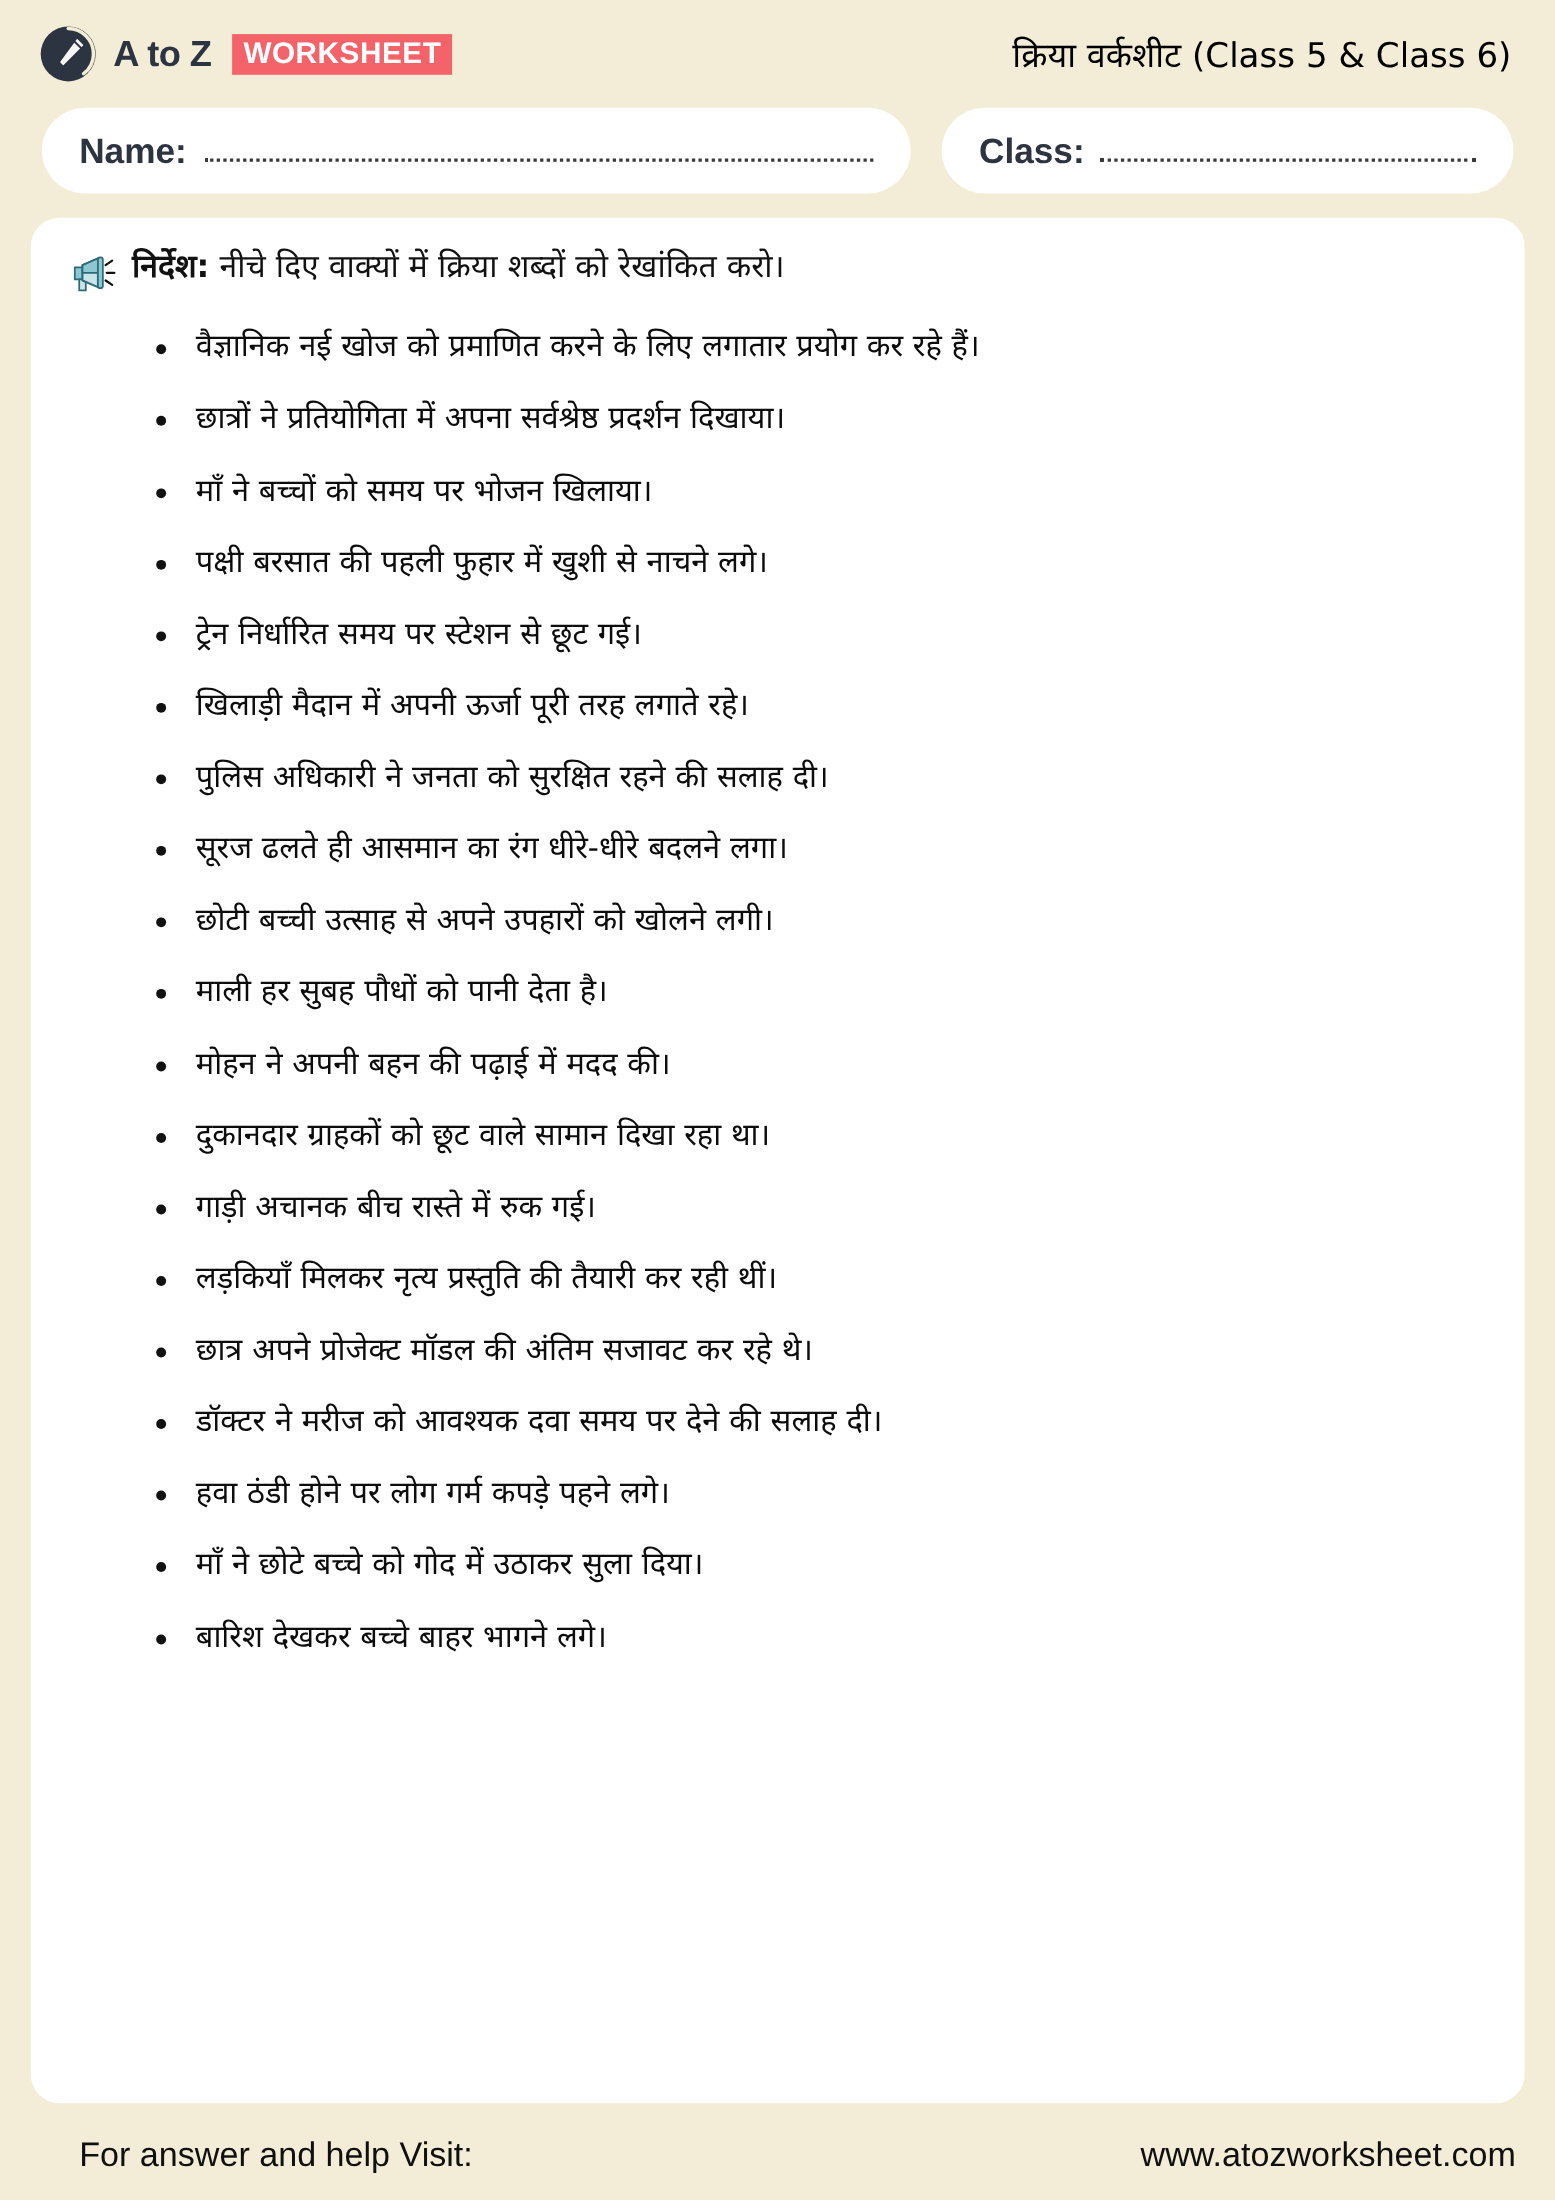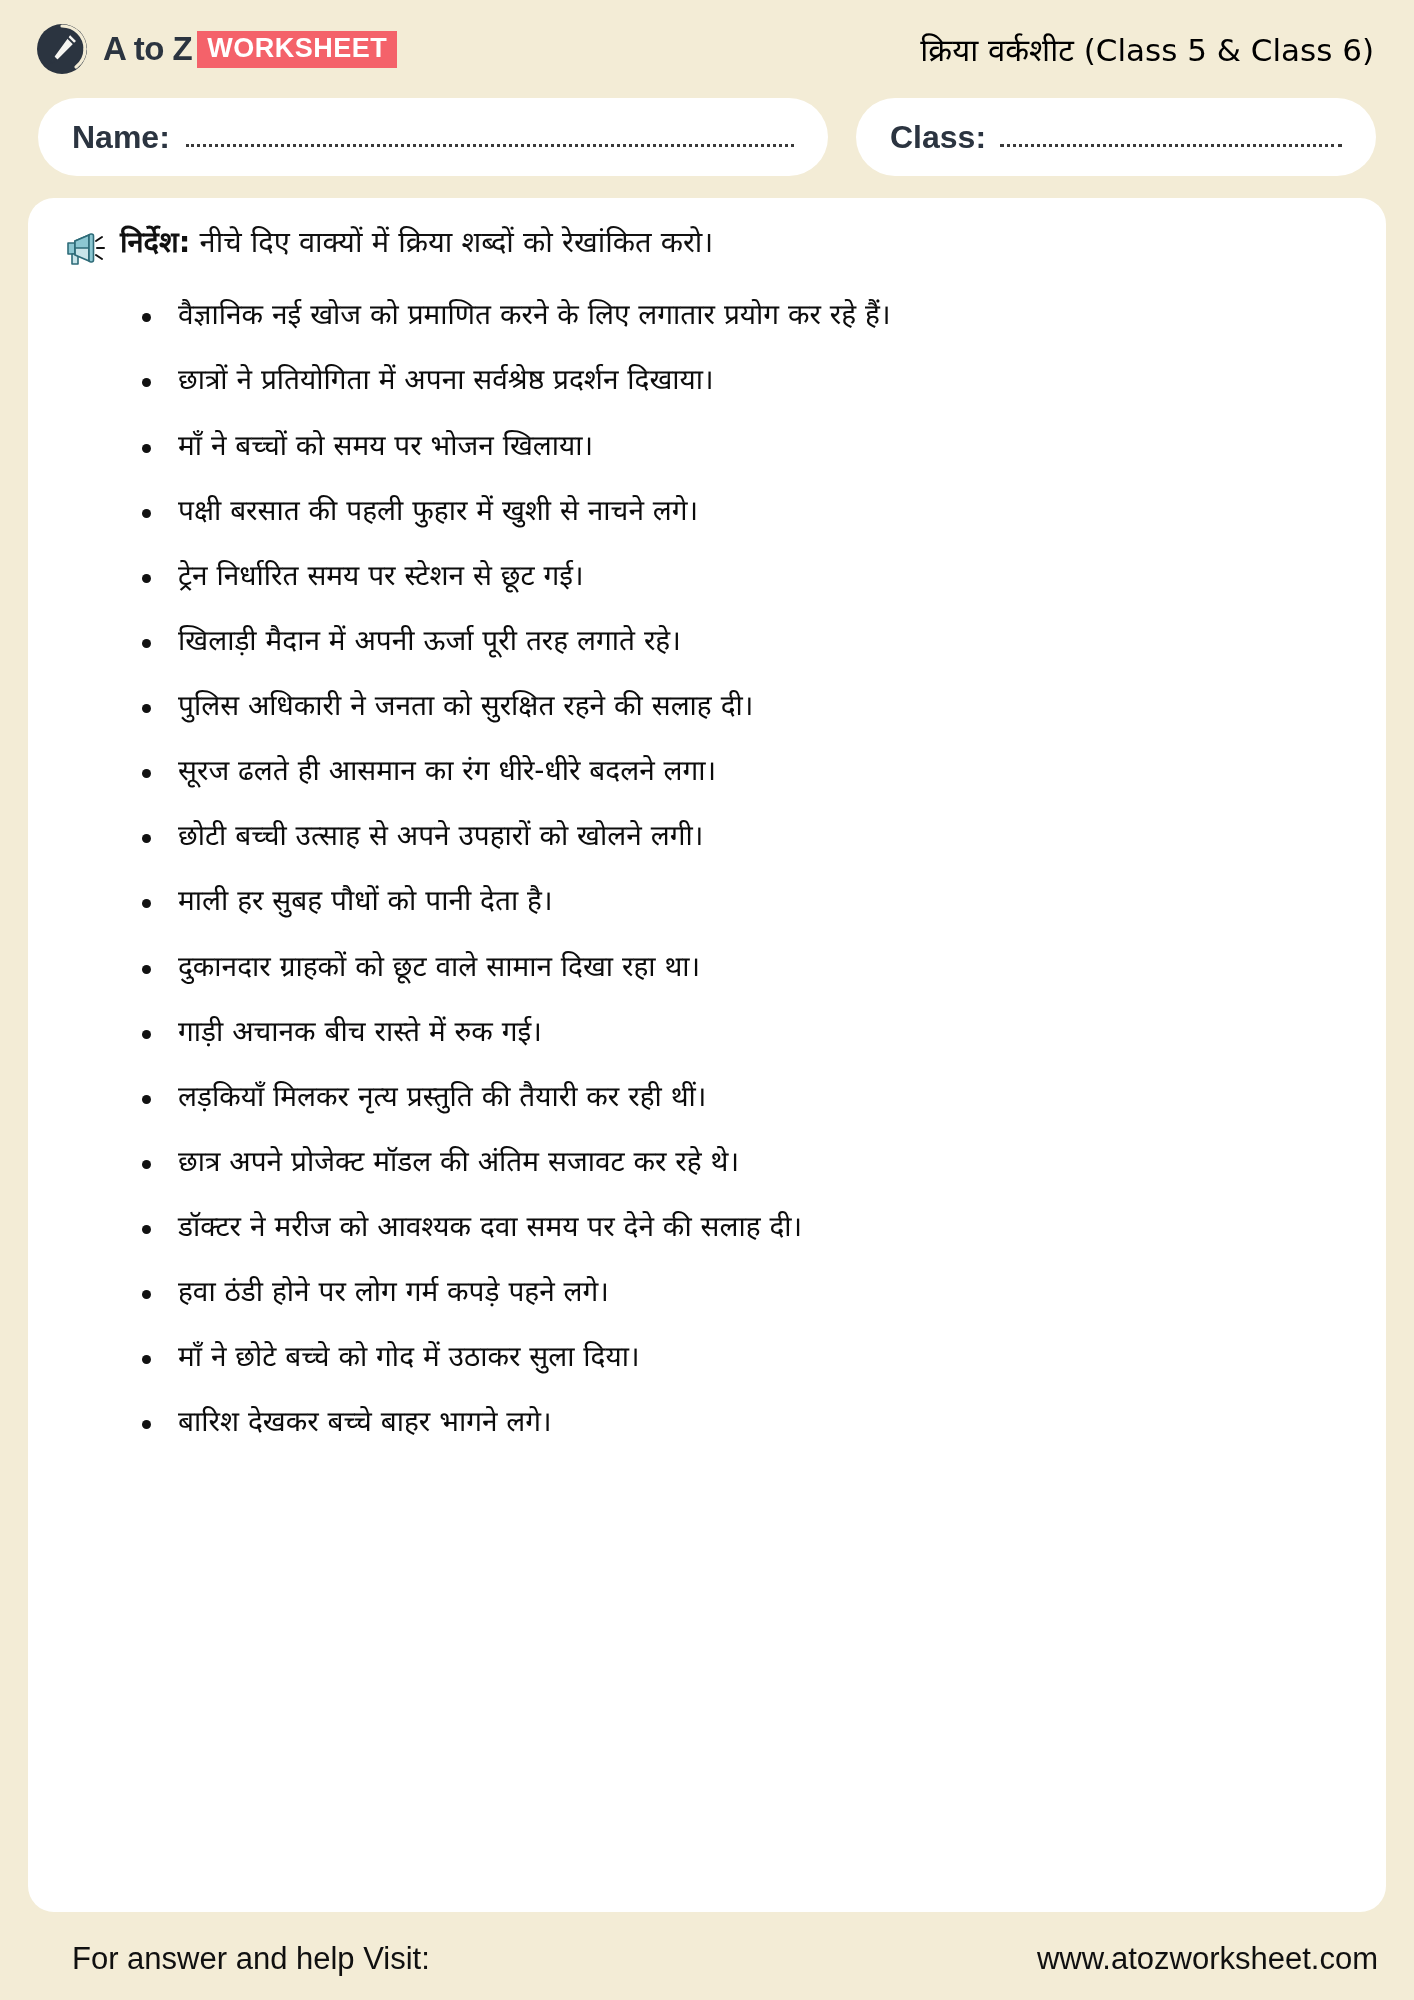--- a/index.html
+++ b/index.html
@@ -40,21 +40,21 @@
   .brand-mark {
     width: 56px;
     height: 56px;
     flex: 0 0 auto;
     display: block;
   }
 
   .brand-text {
     display: flex;
     align-items: flex-end;
-    gap: 5px;
+    gap: 19px;
   }
 
   .brand-atoz {
     font-size: 33px;
     font-weight: bold;
     color: #2b3440;
     letter-spacing: -0.5px;
     white-space: nowrap;
     font-family: "Liberation Sans", sans-serif;
   }
@@ -261,20 +261,21 @@
       <li class="qitem">वैज्ञानिक नई खोज को प्रमाणित करने के लिए लगातार प्रयोग कर रहे हैं।</li>
       <li class="qitem">छात्रों ने प्रतियोगिता में अपना सर्वश्रेष्ठ प्रदर्शन दिखाया।</li>
       <li class="qitem">माँ ने बच्चों को समय पर भोजन खिलाया।</li>
       <li class="qitem">पक्षी बरसात की पहली फुहार में खुशी से नाचने लगे।</li>
       <li class="qitem">ट्रेन निर्धारित समय पर स्टेशन से छूट गई।</li>
       <li class="qitem">खिलाड़ी मैदान में अपनी ऊर्जा पूरी तरह लगाते रहे।</li>
       <li class="qitem">पुलिस अधिकारी ने जनता को सुरक्षित रहने की सलाह दी।</li>
       <li class="qitem">सूरज ढलते ही आसमान का रंग धीरे-धीरे बदलने लगा।</li>
       <li class="qitem">छोटी बच्ची उत्साह से अपने उपहारों को खोलने लगी।</li>
       <li class="qitem">माली हर सुबह पौधों को पानी देता है।</li>
+      <li class="qitem">मोहन ने अपनी बहन की पढ़ाई में मदद की।</li>
       <li class="qitem">दुकानदार ग्राहकों को छूट वाले सामान दिखा रहा था।</li>
       <li class="qitem">गाड़ी अचानक बीच रास्ते में रुक गई।</li>
       <li class="qitem">लड़कियाँ मिलकर नृत्य प्रस्तुति की तैयारी कर रही थीं।</li>
       <li class="qitem">छात्र अपने प्रोजेक्ट मॉडल की अंतिम सजावट कर रहे थे।</li>
       <li class="qitem">डॉक्टर ने मरीज को आवश्यक दवा समय पर देने की सलाह दी।</li>
       <li class="qitem">हवा ठंडी होने पर लोग गर्म कपड़े पहने लगे।</li>
       <li class="qitem">माँ ने छोटे बच्चे को गोद में उठाकर सुला दिया।</li>
       <li class="qitem">बारिश देखकर बच्चे बाहर भागने लगे।</li>
     </ul>
   </div>

